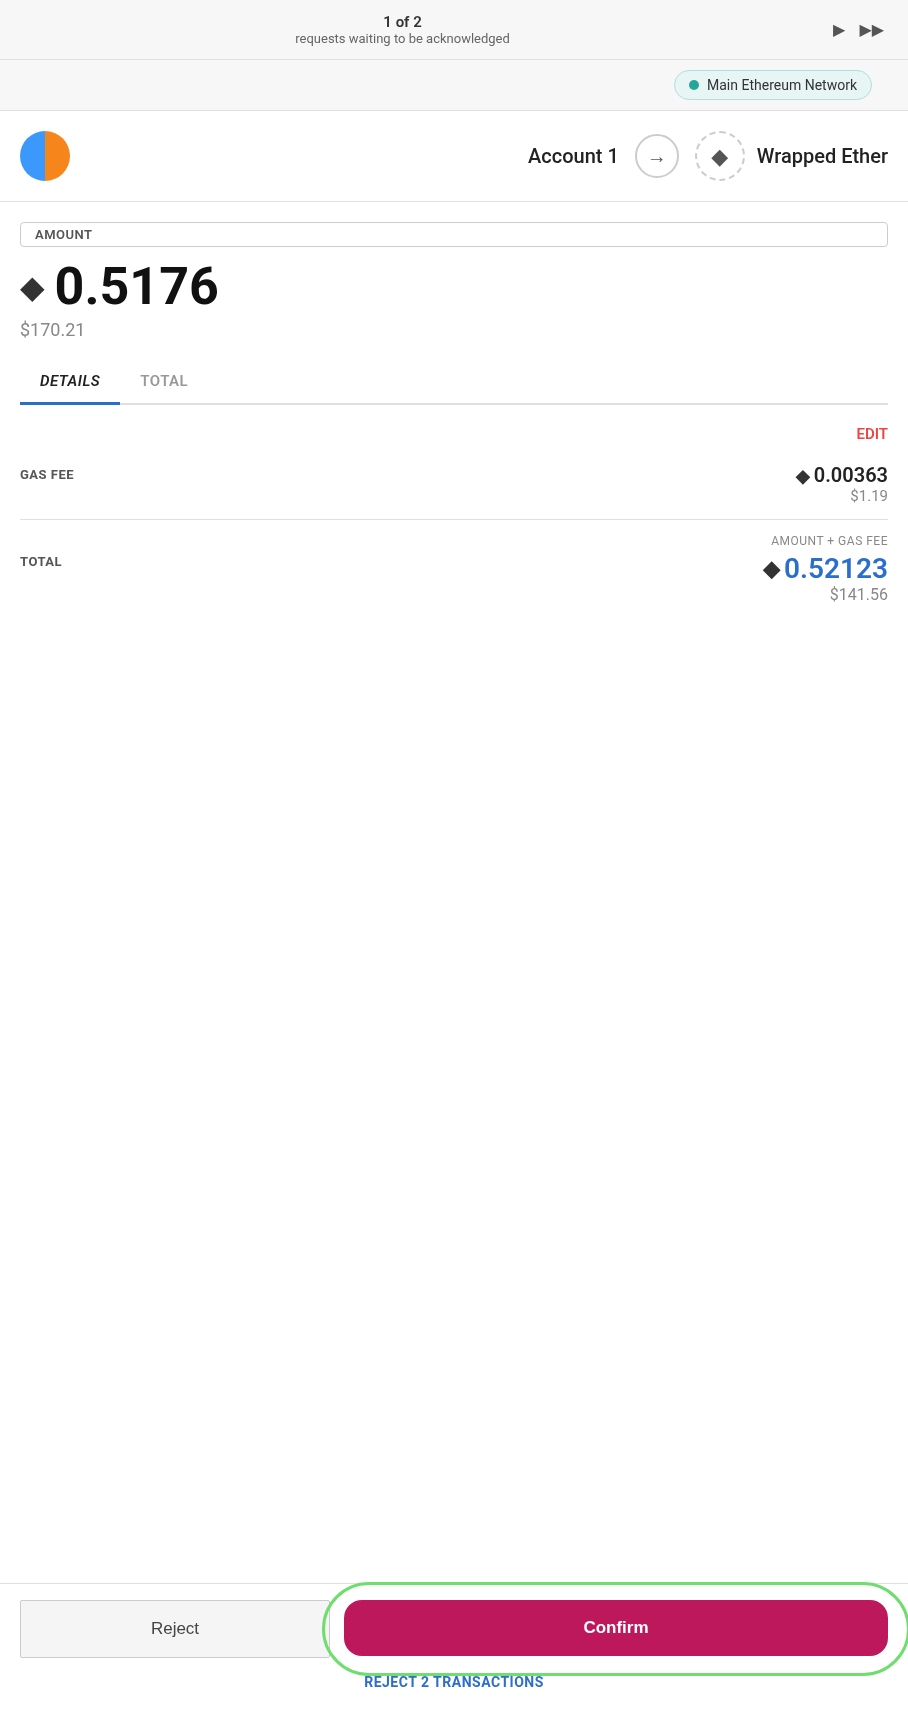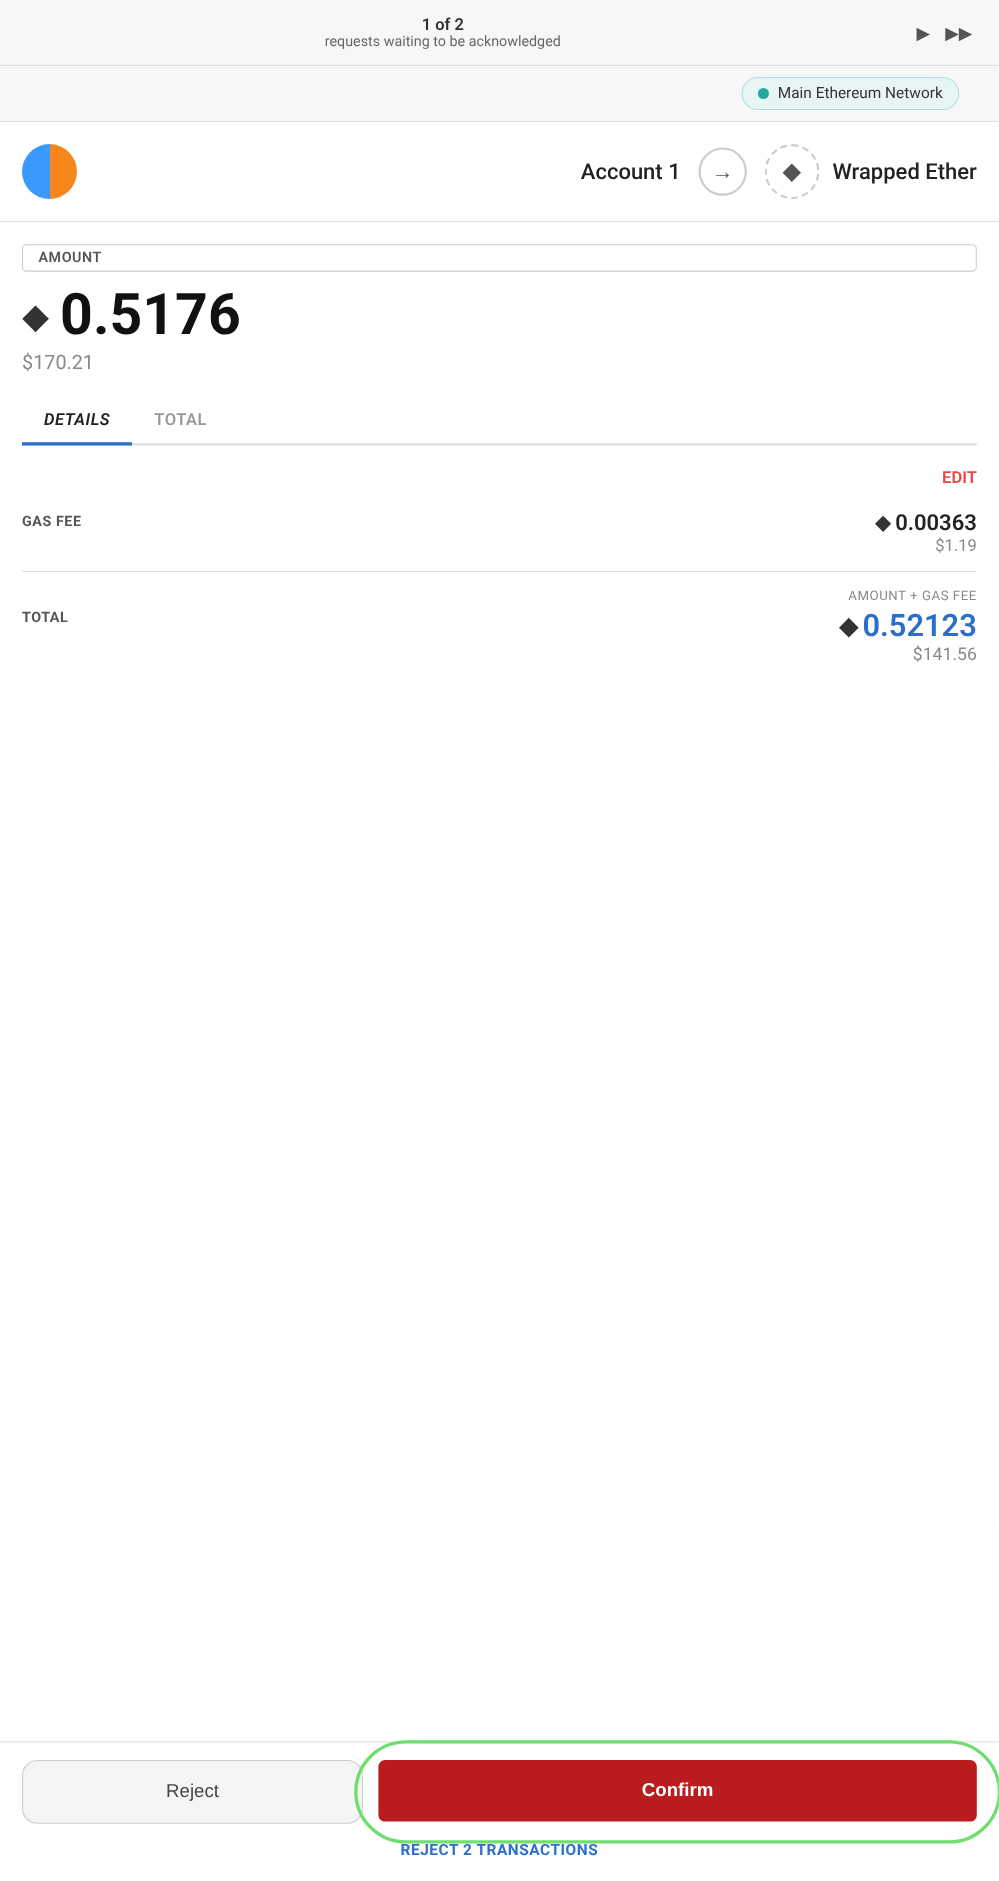--- a/index.html
+++ b/index.html
@@ -289,38 +289,38 @@
     }
     .footer-buttons {
       display: flex;
       gap: 14px;
       margin-bottom: 16px;
     }
     .btn-reject {
       flex: 1;
       padding: 18px;
       border: 1px solid #ccc;
-      border-radius: 14px;
+      border-radius: 2px;
       background: #f5f5f5;
       font-size: 17px;
       font-weight: 500;
       color: #444;
       cursor: pointer;
       text-align: center;
     }
     .btn-confirm-wrapper {
       flex: 2;
       position: relative;
     }
     .btn-confirm {
       width: 100%;
       padding: 18px;
       border: none;
-      border-radius: 6px;
-      background: #b91c1c;
+      border-radius: 18px;
+      background: #be185d;
       font-size: 17px;
       font-weight: 600;
       color: #fff;
       cursor: pointer;
       text-align: center;
     }
     .confirm-highlight {
       position: absolute;
       top: -18px;
       left: -22px;

